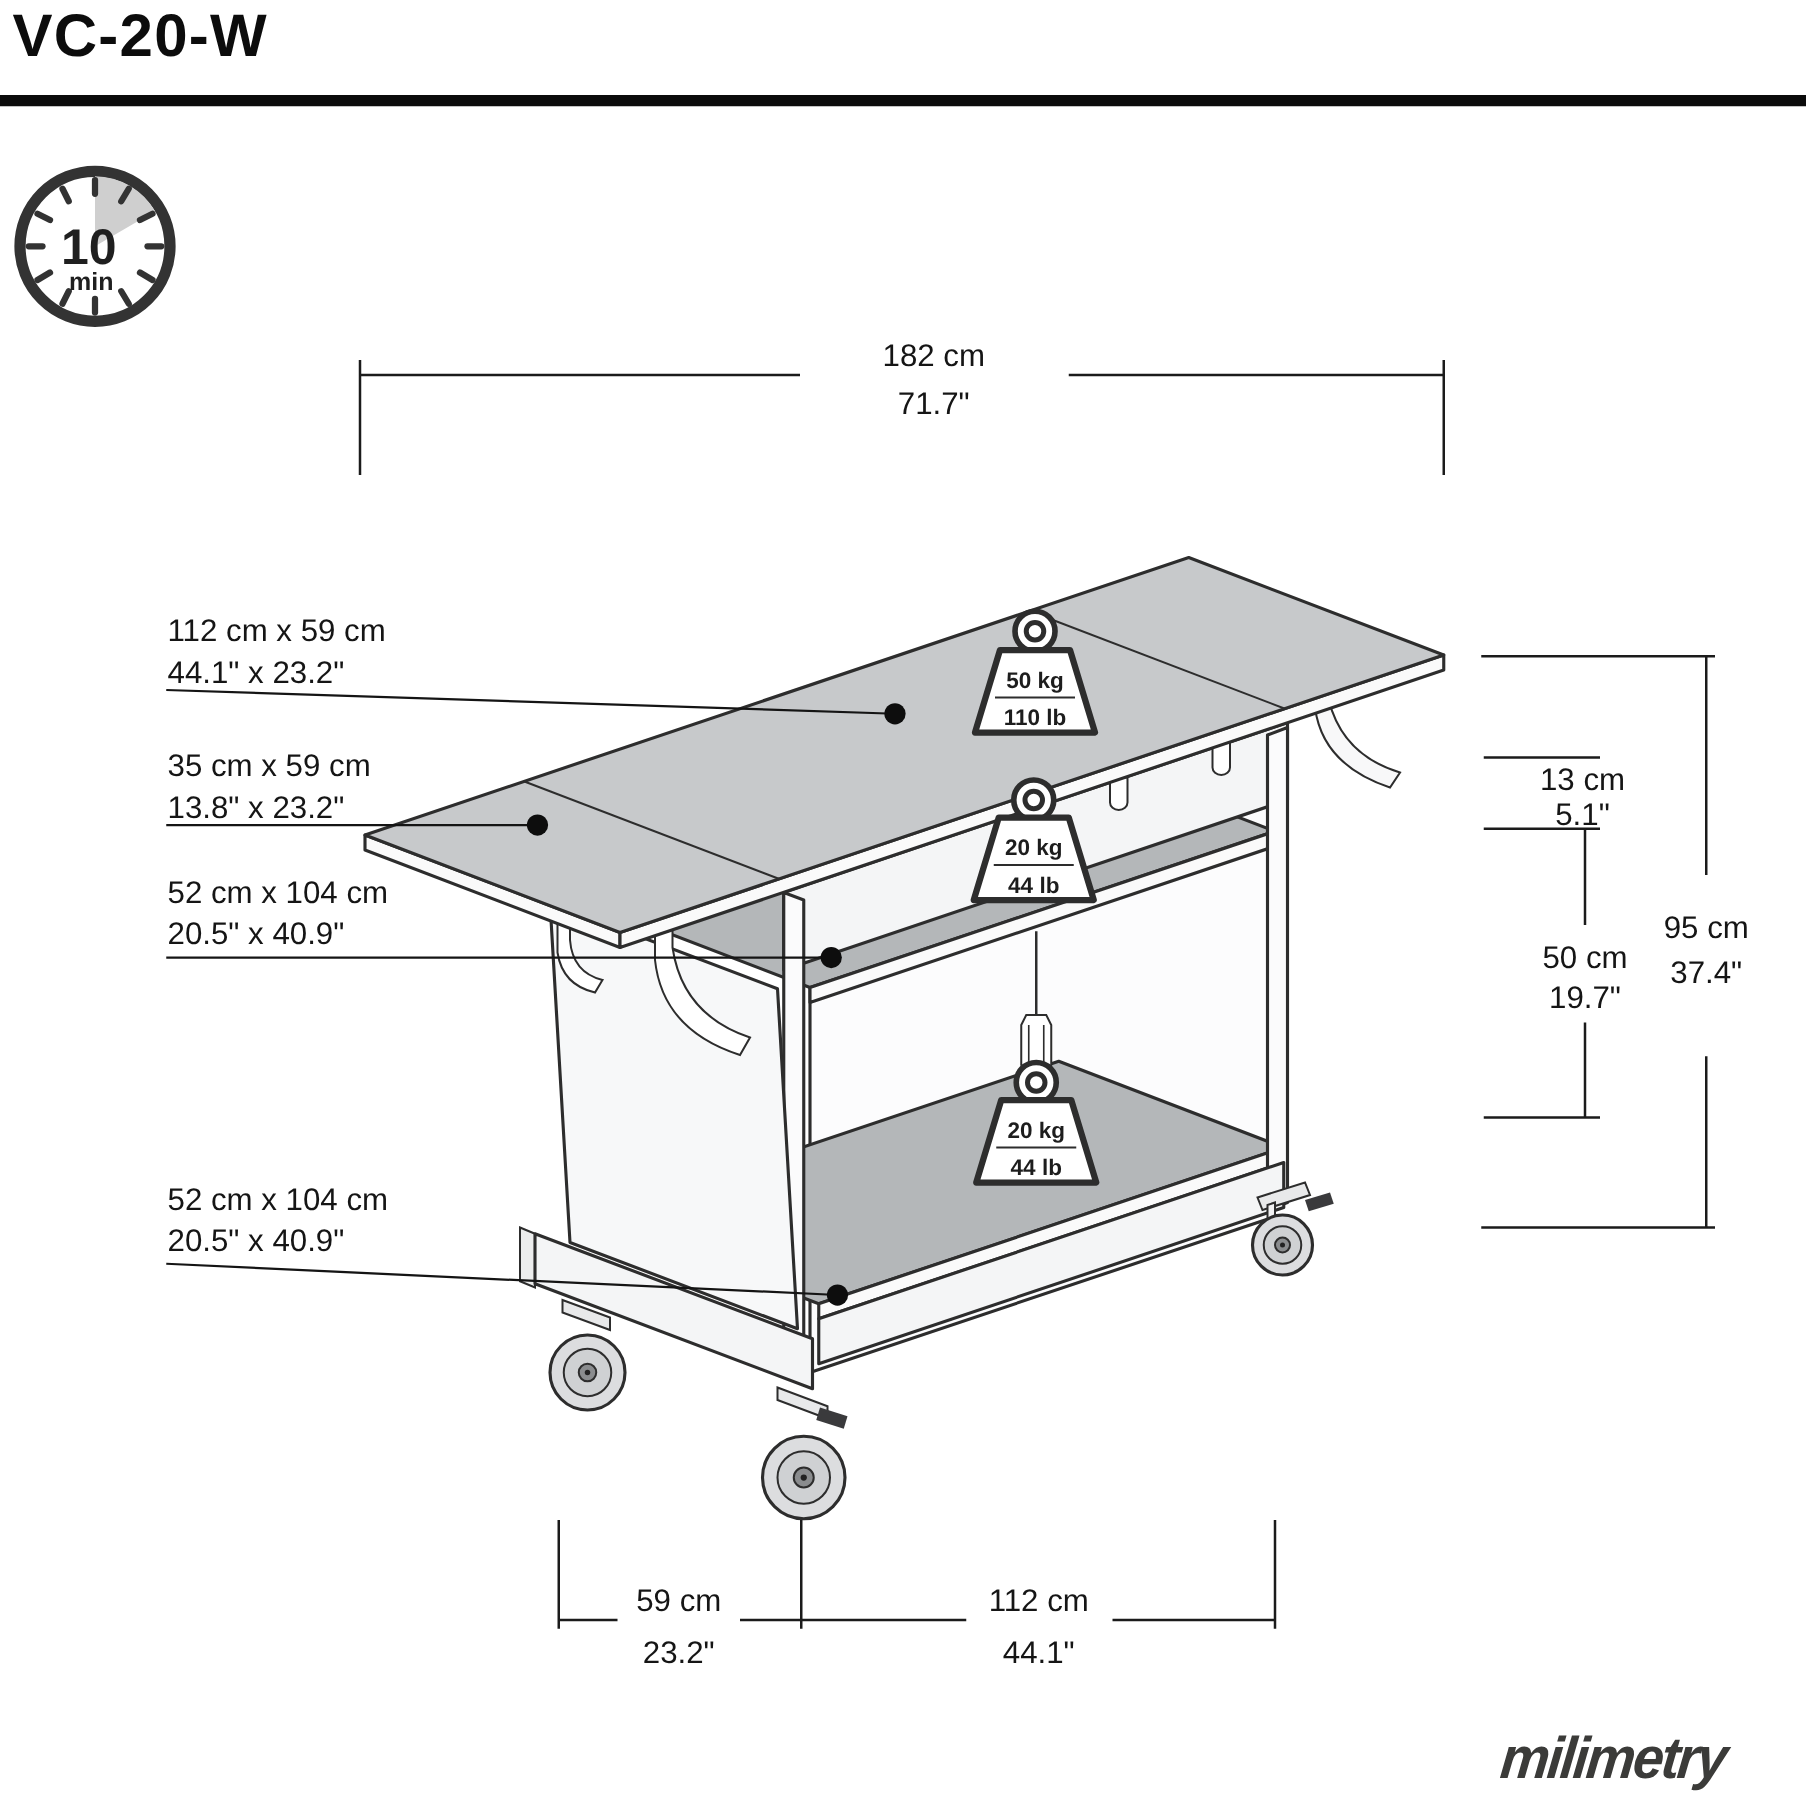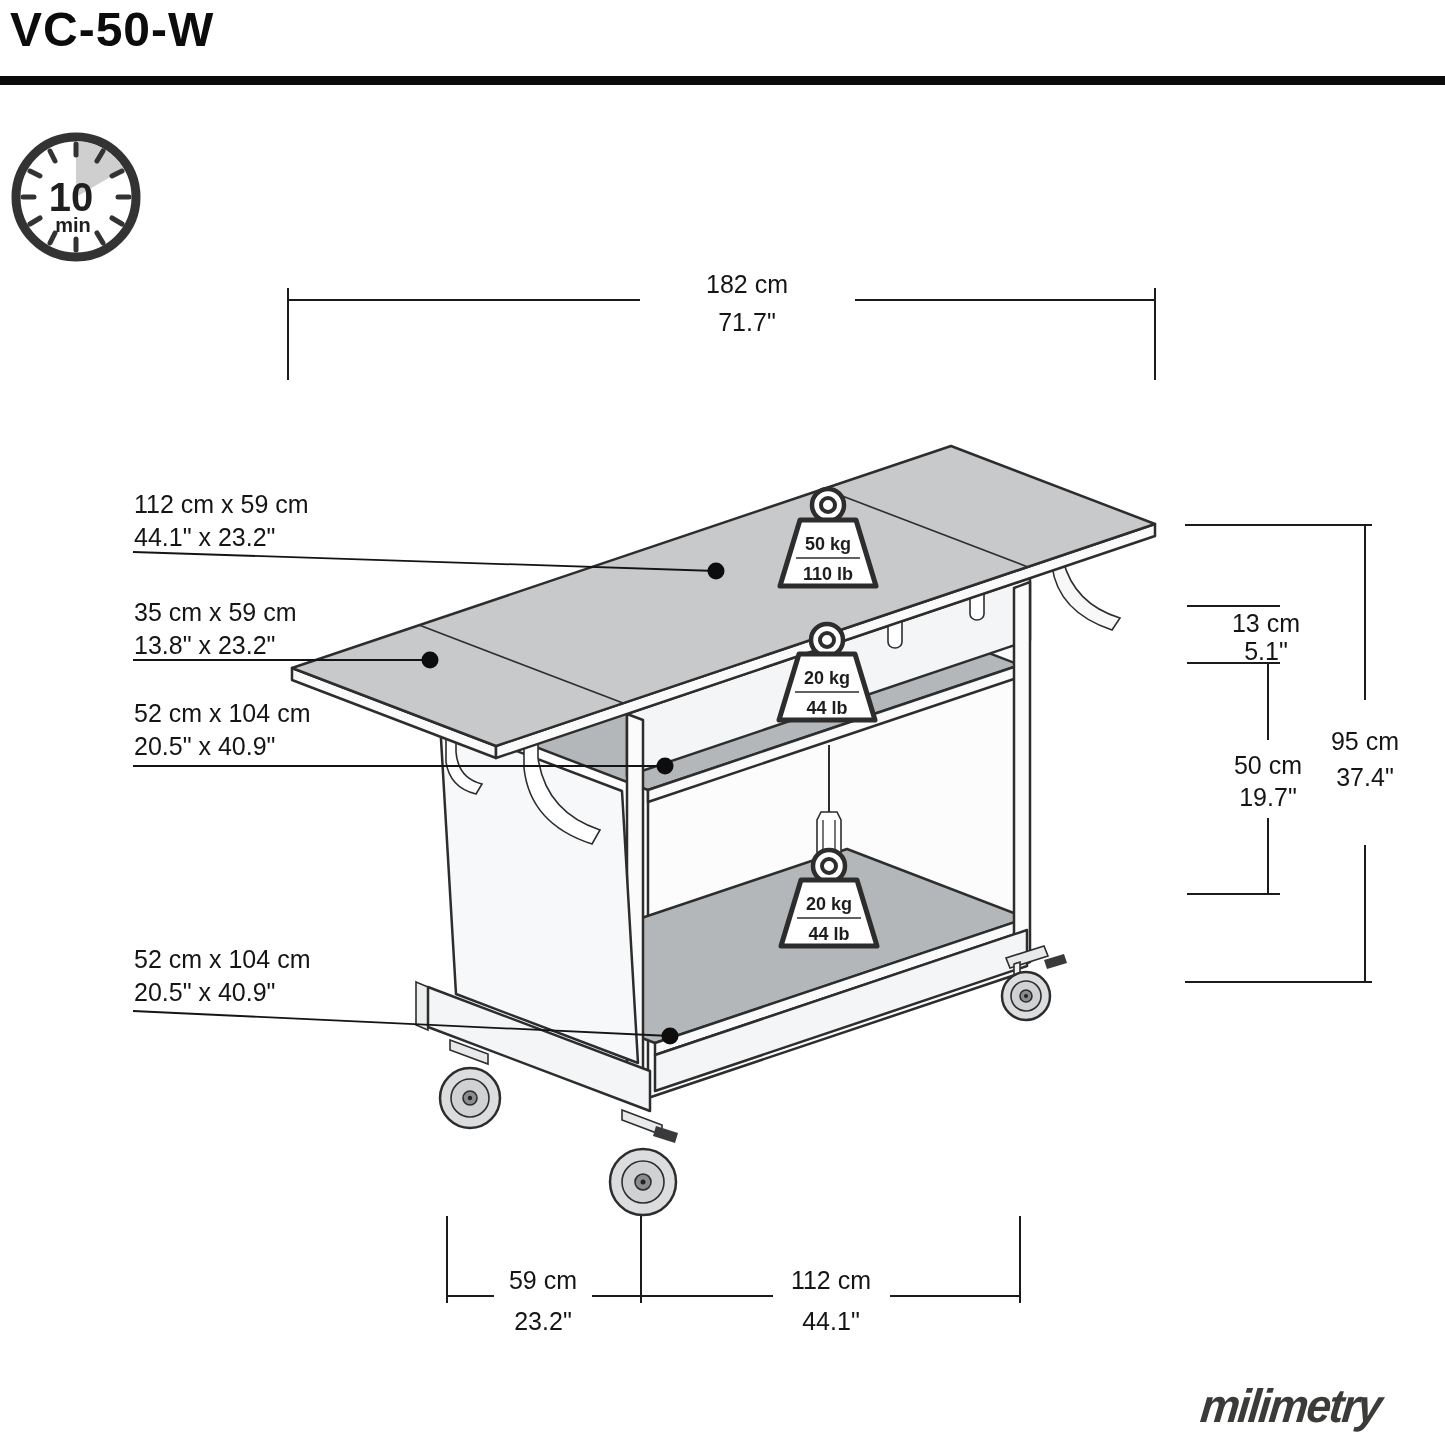--- a/index.html
+++ b/index.html
@@ -22,21 +22,21 @@
   .mid{text-anchor:middle;}
   .wt{font-family:"Liberation Sans",sans-serif;font-size:18px;font-weight:600;fill:#1d1d1d;text-anchor:middle;}
   .clk10{font-family:"Liberation Sans",sans-serif;font-size:40px;font-weight:700;fill:#1f1f1f;text-anchor:middle;}
   .clkmin{font-family:"Liberation Sans",sans-serif;font-size:20px;font-weight:700;fill:#1f1f1f;text-anchor:middle;}
 </style>
 </head>
 <body>
 
 <div class="canvas">
 
-  <div class="title">VC-50-W</div>
+  <div class="title">VC-20-W</div>
   <div class="rule"></div>
 
   <svg width="1445" height="1435" viewBox="0 0 1445 1435">
 
     <g>
       <circle cx="76" cy="197" r="60" fill="#ffffff" stroke="#333333" stroke-width="9"></circle>
       <path d="M76,197 L76,141 A56,56 0 0 1 124,169 Z" fill="#cfcfcf" stroke="none"></path>
       <g stroke="#333333" stroke-width="5" stroke-linecap="round">
         <line x1="76" y1="155" x2="76" y2="144"></line>
           <line x1="97" y1="161" x2="103" y2="151"></line>

